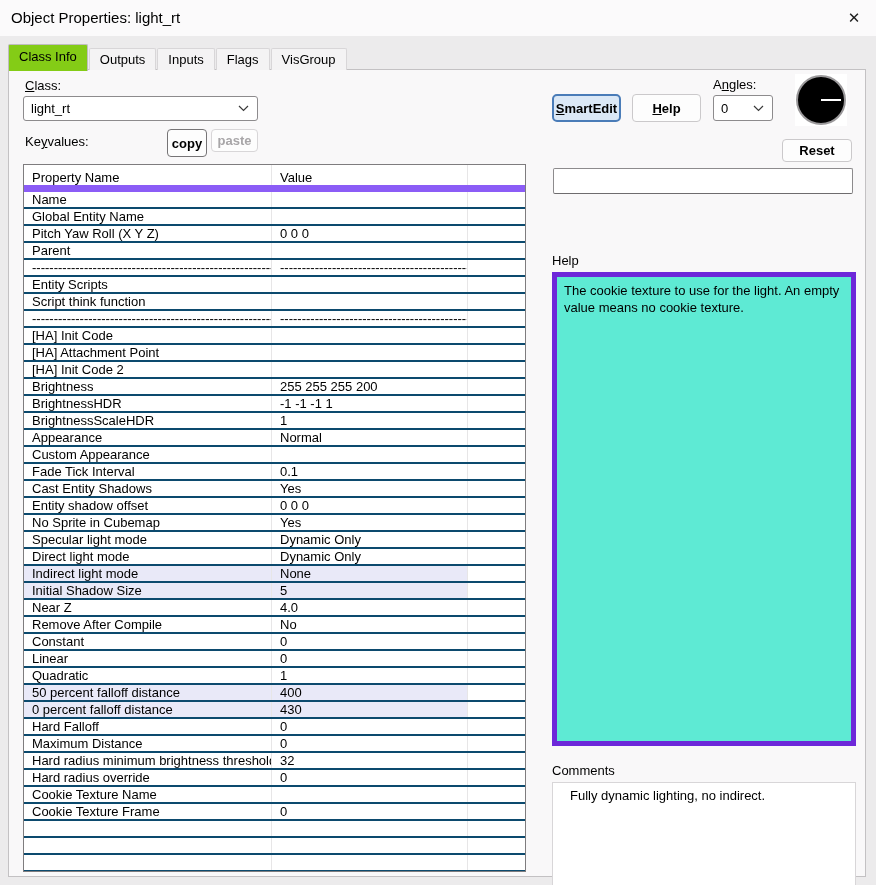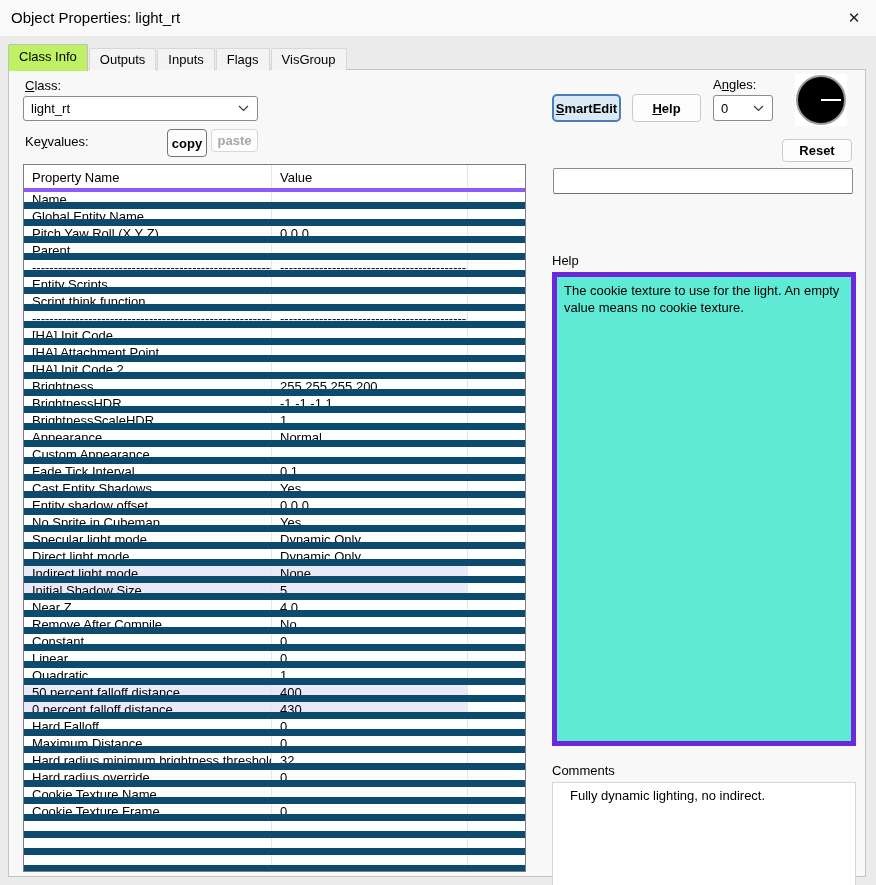--- a/index.html
+++ b/index.html
@@ -12,21 +12,21 @@
   }
   
   .titlebar { position:absolute; left:0; top:0; width:876px; height:36px; background:#fbfafb; }
   .title { position:absolute; left:11px; top:0; line-height:36px; font-size:15px; }
   .close-btn { position:absolute; right:6px; top:3px; width:32px; height:30px;
     display:flex; align-items:center; justify-content:center; font-size:15px; cursor:pointer; color:#1a1a1a; }
   
   .tabs { position:absolute; left:8px; top:44px; height:26px; display:flex; align-items:flex-end; z-index:3; }
   .tab { height:21px; line-height:21px; padding:0 10px; background:#f4f3f4;
     border:1px solid #d8d6d8; border-bottom:none; border-radius:2px 2px 0 0; margin-right:1px; cursor:pointer; }
-  .tab.active { height:26px; line-height:24px; margin-bottom:-1px; background:#bef264;
+  .tab.active { height:26px; line-height:24px; margin-bottom:-1px; background:#84cc16;
     border-color:#bfbdbf; z-index:4; }
   
   .tabpage { position:absolute; left:8px; top:69px; width:858px; height:808px;
     background:#f9f8f9; border:1px solid #c3c1c3; box-sizing:border-box; z-index:1; }
   .lbl { position:absolute; white-space:nowrap; }
   
   .btn { position:absolute; box-sizing:border-box; background:#fdfdfd; border:1px solid #cbc9cb;
     border-radius:4px; font-family:inherit; font-size:13px; color:#000; text-align:center; cursor:pointer;font-weight:bold; }
   #copy-btn   { left:158px; top:59px; width:40px; height:28px; border-color:#767476; }
   #paste-btn  { left:202px; top:59px; width:47px; height:23px; border-color:#d8d6d8; color:#a8a6a8; }
@@ -44,23 +44,23 @@
     box-sizing:border-box; background:#fff; border:1px solid #8d8b8d; border-bottom-color:#6e6c6e;
     border-radius:2px; font:inherit; padding:0 6px; }
   
   #angle-dial { position:absolute; left:786px; top:4px; width:52px; height:52px; background:#fff; cursor:pointer; }
   .dial-circle { position:absolute; left:1px; top:1px; width:50px; height:50px; border-radius:50%;
     background:#000; border:2px solid #9b999b; box-sizing:border-box; }
   .dial-needle { position:absolute; left:26px; top:25px; width:20px; height:2px; background:#fff; }
   
   #kv-table { position:absolute; left:14px; top:94px; width:503px; height:708px;
     background:#fff; border:1px solid #7e7c7e; box-sizing:border-box; overflow:hidden; }
-  .kv-header { display:flex; height:27px; box-sizing:border-box; border-bottom:4px solid #8b5cf6; }
+  .kv-header { display:flex; height:27px; box-sizing:border-box; border-bottom:7px solid #8b5cf6; }
   .kv-header > div { box-sizing:border-box; padding:5px 0 0 8px; overflow:hidden; white-space:nowrap; }
-  .kv-row { display:flex; height:17px; line-height:16px; box-sizing:border-box; border-bottom:7px solid #0c4a6e; }
+  .kv-row { display:flex; height:17px; line-height:16px; box-sizing:border-box; border-bottom:2px solid #0c4a6e; }
   .kv-row > div { box-sizing:border-box; padding-left:8px; overflow:hidden; white-space:nowrap; }
   .c1 { width:248px; border-right:1px solid #e7e6e7; }
   .c2 { width:196px; border-right:1px solid #e7e6e7; }
   .c3 { flex:1; }
   .kv-row.hl .c1, .kv-row.hl .c2 { background:#e9e9f8; }
   
   #help-box { position:absolute; left:543px; top:202px; width:304px; height:474px;
     background:#5eead4; border:5px solid #6d28d9; box-sizing:border-box; padding:5px 7px; line-height:17px; }
   #comments-box { position:absolute; left:543px; top:712px; width:304px; height:110px;
     background:#fff; border:1px solid #d8d6d8; box-sizing:border-box; padding:4px 17px;

